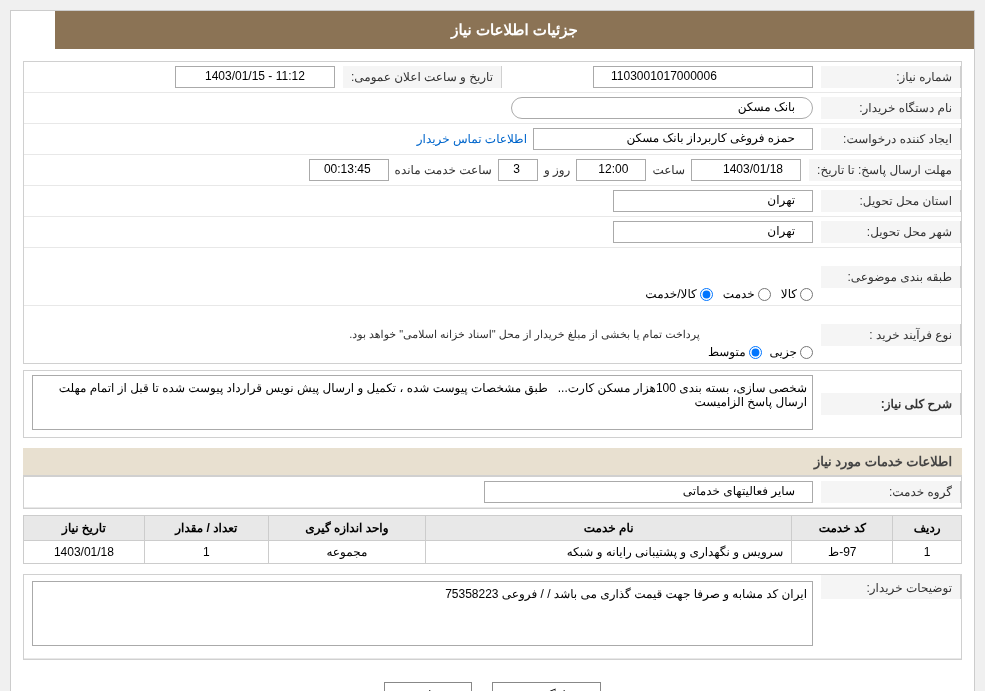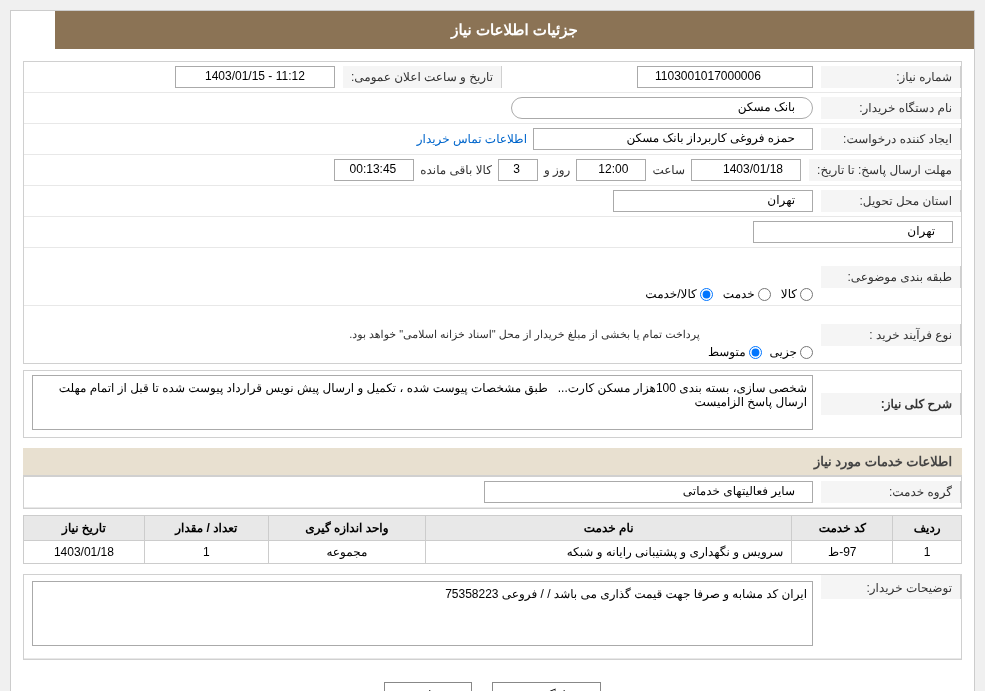--- a/index.html
+++ b/index.html
@@ -202,21 +202,21 @@
 
   <div class="page-header">جزئیات اطلاعات نیاز</div>
 
   <div class="content">
 
     <div class="top-info-bar">
 
       <div class="form-row">
         <div class="label-cell">شماره نیاز:</div>
         <div class="value-cell">
-          <span class="input-box input-medium" style="direction:ltr; text-align:left; display:inline-block; width:176px;">1103001017000006</span>
+          <span class="input-box input-medium" style="direction:ltr; text-align:left; display:inline-block; width:220px;">1103001017000006</span>
         </div>
         <div class="label-cell" style="border-right:1px solid #d0d0d0;">تاریخ و ساعت اعلان عمومی:</div>
         <div class="value-cell">
           <span class="input-box" style="direction:ltr; text-align:center; width:160px; display:inline-block;">1403/01/15 - 11:12</span>
         </div>
       </div>
 
       <div class="form-row">
         <div class="label-cell">نام دستگاه خریدار:</div>
         <div class="value-cell">
@@ -236,34 +236,35 @@
 
       <div class="form-row">
         <div class="label-cell">مهلت ارسال پاسخ: تا تاریخ:</div>
         <div class="value-cell">
           <div class="row-flex">
             <span class="input-box" style="width:110px; display:inline-block;">1403/01/18</span>
             <span class="inline-label">ساعت</span>
             <span class="input-box" style="width:70px; display:inline-block;">12:00</span>
             <span class="inline-label">روز و</span>
             <span class="input-box" style="width:40px; display:inline-block;">3</span>
-            <span class="inline-label">کالا باقی مانده</span>
+            <span class="inline-label">ساعت خدمت مانده</span>
             <span class="input-box" style="width:80px; display:inline-block;">00:13:45</span>
           </div>
         </div>
       </div>
 
       <div class="form-row">
         <div class="label-cell">استان محل تحویل:</div>
         <div class="value-cell">
           <span class="input-box" style="width:200px; display:inline-block;">تهران</span>
         </div>
       </div>
 
       <div class="form-row">
+        <div class="label-cell">شهر محل تحویل:</div>
         <div class="value-cell">
           <span class="input-box" style="width:200px; display:inline-block;">تهران</span>
         </div>
       </div>
 
       <div class="form-row">
         <div class="label-cell">طبقه بندی موضوعی:</div>
         <div class="value-cell">
           <div class="radio-group">
             <label class="radio-item">

